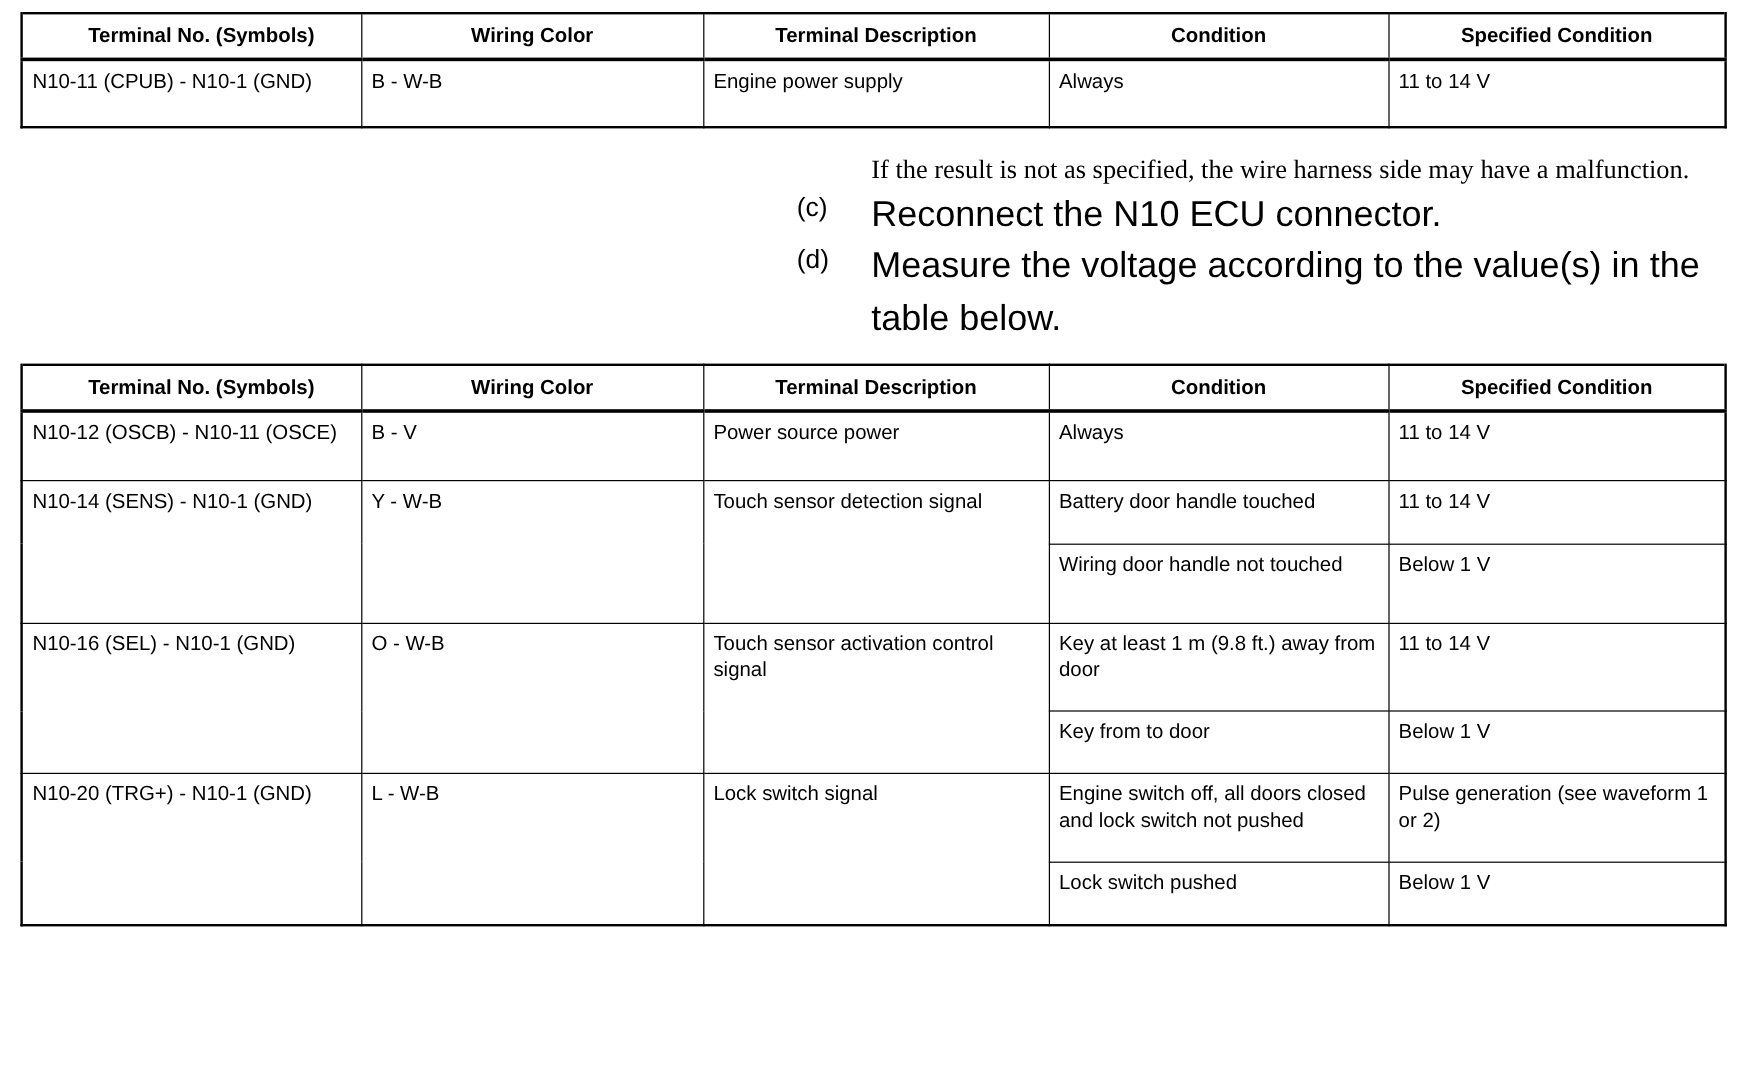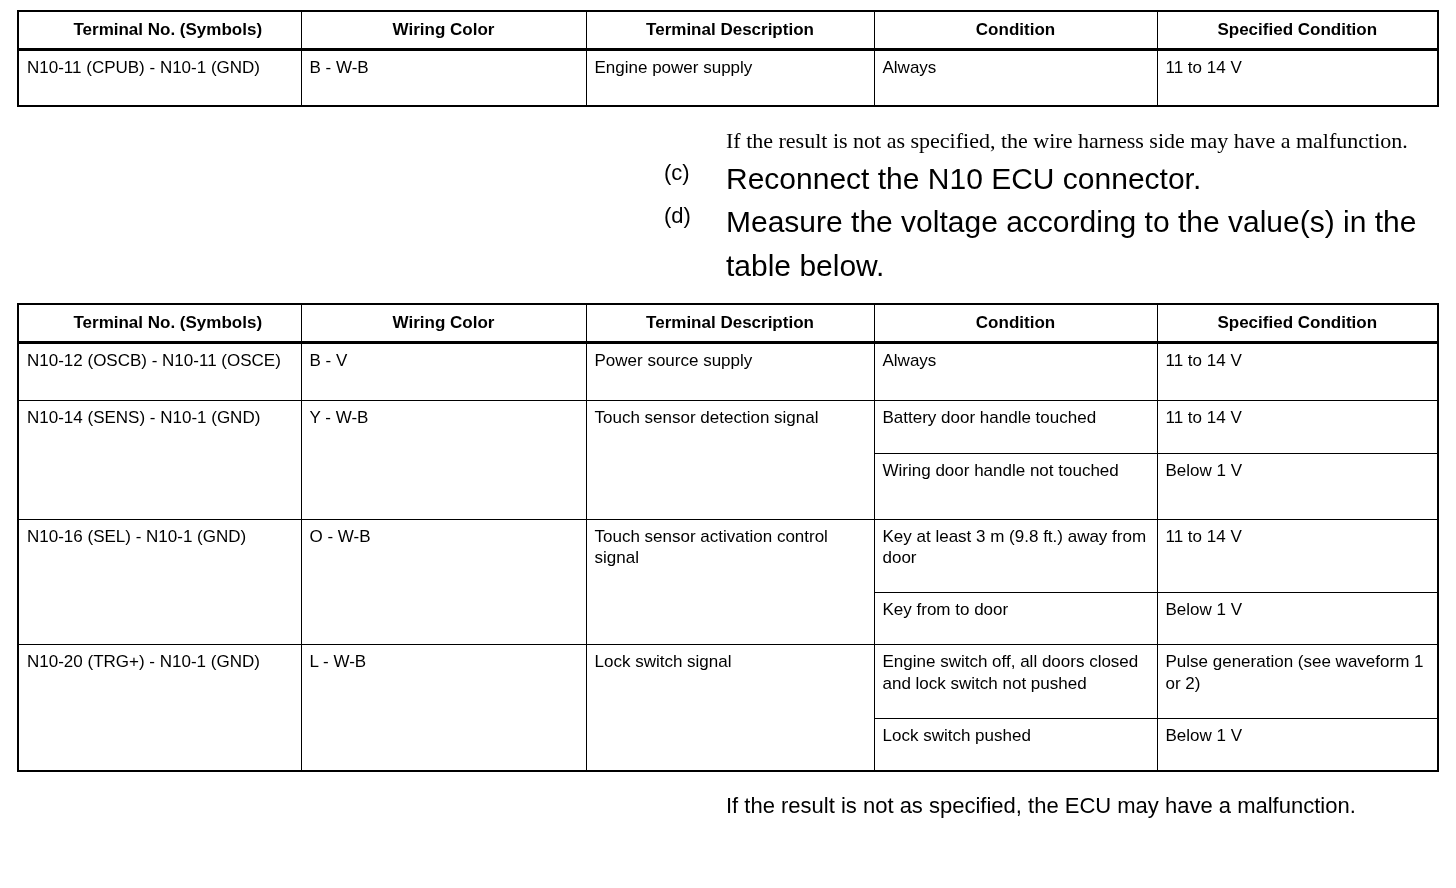--- a/index.html
+++ b/index.html
@@ -163,42 +163,42 @@
         <th>Terminal Description</th>
         <th>Condition</th>
         <th>Specified Condition</th>
       </tr>
     </thead>
     <tbody>
 
       <tr>
         <td style="height:58px">N10-12 (OSCB) - N10-11 (OSCE)</td>
         <td>B - V</td>
-        <td>Power source supply</td>
+        <td>Power source power</td>
         <td>Always</td>
         <td>11 to 14 V</td>
       </tr>
 
       <tr>
         <td rowspan="2" style="height:66px">N10-14 (SENS) - N10-1 (GND)</td>
         <td rowspan="2">Y - W-B</td>
         <td rowspan="2">Touch sensor detection signal</td>
         <td>Battery door handle touched</td>
         <td>11 to 14 V</td>
       </tr>
       <tr>
         <td style="height:66px">Wiring door handle not touched</td>
         <td>Below 1 V</td>
       </tr>
 
       <tr>
         <td rowspan="2" style="height:66px">N10-16 (SEL) - N10-1 (GND)</td>
         <td rowspan="2">O - W-B</td>
         <td rowspan="2">Touch sensor activation control signal</td>
-        <td>Key at least 3 m (9.8 ft.) away from door</td>
+        <td>Key at least 1 m (9.8 ft.) away from door</td>
         <td>11 to 14 V</td>
       </tr>
       <tr>
         <td style="height:34px">Key from to door</td>
         <td>Below 1 V</td>
       </tr>
 
       <tr>
         <td rowspan="2" style="height:90px">N10-20 (TRG+) - N10-1 (GND)</td>
         <td rowspan="2">L - W-B</td>
@@ -207,17 +207,14 @@
         <td>Pulse generation (see waveform 1 or 2)</td>
       </tr>
       <tr>
         <td style="height:34px">Lock switch pushed</td>
         <td>Below 1 V</td>
       </tr>
 
     </tbody>
   </table>
 
-  <div class="para-block block2">
-    <div>If the result is not as specified, the ECU may have a malfunction.</div>
-  </div>
 
 </div>
 
 </body></html>

